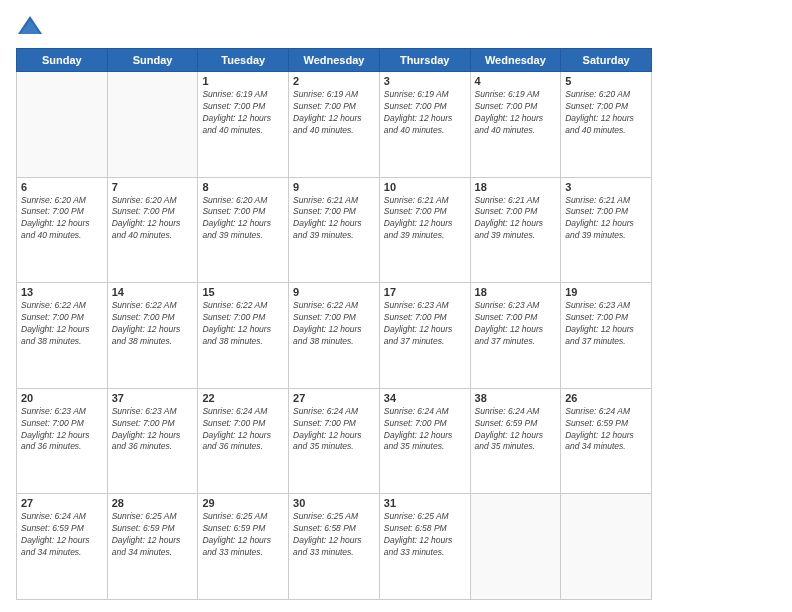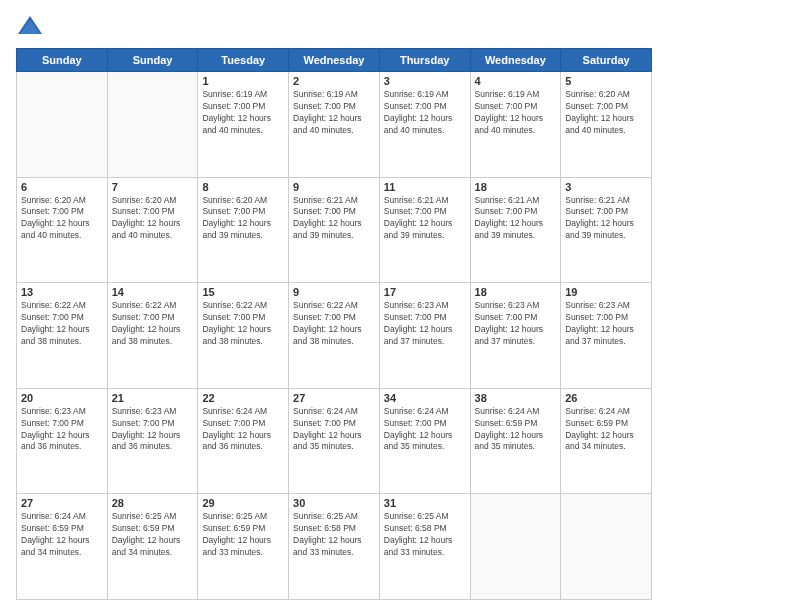--- a/index.html
+++ b/index.html
@@ -93,20 +93,21 @@
       font-size: 11px;
       font-weight: bold;
       color: #333;
       display: block;
       margin-bottom: 2px;
     }
     .day-info {
       font-size: 8.5px;
       color: #444;
       line-height: 1.4;
+      font-style: italic;
     }
   </style>
 </head>
 <body>
 
 <div class="page">
   <div class="header">
     <div class="logo">
       <svg class="logo-icon" viewBox="0 0 28 28" xmlns="http://www.w3.org/2000/svg">
         <polygon points="14,4 26,22 2,22" fill="#2a6ab5"></polygon>
@@ -198,21 +199,21 @@
 and 39 minutes.</div>
           </td>
           <td>
             <span class="day-number">9</span>
             <div class="day-info" style="white-space: pre-line;">Sunrise: 6:21 AM
 Sunset: 7:00 PM
 Daylight: 12 hours
 and 39 minutes.</div>
           </td>
           <td>
-            <span class="day-number">11</span>
+            <span class="day-number">10</span>
             <div class="day-info" style="white-space: pre-line;">Sunrise: 6:21 AM
 Sunset: 7:00 PM
 Daylight: 12 hours
 and 39 minutes.</div>
           </td>
           <td>
             <span class="day-number">18</span>
             <div class="day-info" style="white-space: pre-line;">Sunrise: 6:21 AM
 Sunset: 7:00 PM
 Daylight: 12 hours
@@ -279,21 +280,21 @@
         </tr>
         <tr>
           <td>
             <span class="day-number">20</span>
             <div class="day-info" style="white-space: pre-line;">Sunrise: 6:23 AM
 Sunset: 7:00 PM
 Daylight: 12 hours
 and 36 minutes.</div>
           </td>
           <td>
-            <span class="day-number">21</span>
+            <span class="day-number">37</span>
             <div class="day-info" style="white-space: pre-line;">Sunrise: 6:23 AM
 Sunset: 7:00 PM
 Daylight: 12 hours
 and 36 minutes.</div>
           </td>
           <td>
             <span class="day-number">22</span>
             <div class="day-info" style="white-space: pre-line;">Sunrise: 6:24 AM
 Sunset: 7:00 PM
 Daylight: 12 hours

